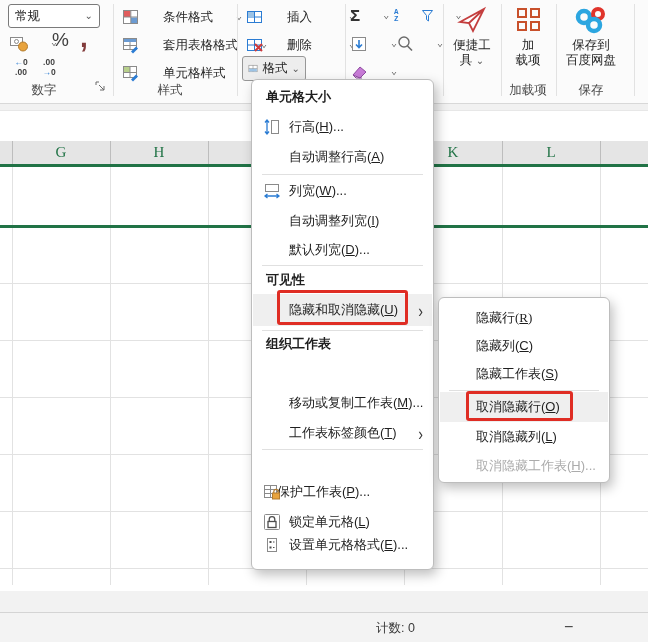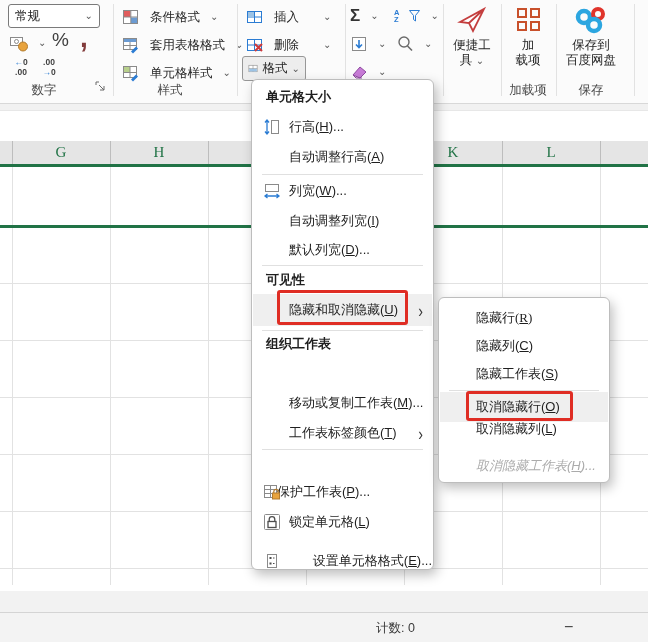--- a/index.html
+++ b/index.html
@@ -5,21 +5,21 @@
   * { margin:0; padding:0; box-sizing:border-box; }
   html,body { width:648px; height:642px; }
   body { position:relative; font-family:"Liberation Sans","DejaVu Sans",sans-serif;
          background:#fff; overflow:hidden; color:#262626; font-size:13px; }
 
   
   .ribbon { position:absolute; left:0; top:0; width:648px; height:103px; background:#FBFBFB; }
   .vsep { position:absolute; top:4px; height:92px; width:1px; background:#E2E2E2; }
   .grp-label { position:absolute; top:82px; font-size:12.5px; color:#4a4a4a; text-align:center; }
   .chev { color:#5a5a5a; font-size:10px; line-height:1; display:inline-block; }
-  .rrow { position:absolute; display:flex; align-items:center; gap:10px; height:22px; }
+  .rrow { position:absolute; display:flex; align-items:center; gap:23px; height:22px;font-family:Liberation Mono, monospace; }
   .rlabel { font-size:12.5px; color:#262626; white-space:nowrap; }
   .combo { position:absolute; left:8px; top:4px; width:92px; height:24px; border:1px solid #7a7a7a;
            border-radius:3px; background:#fff; display:flex; align-items:center;
            padding:0 6px; justify-content:space-between; font-size:12.5px; }
   .bigbtn { position:absolute; top:2px; width:52px; height:80px; display:flex; flex-direction:column;
             align-items:center; font-size:12.5px; color:#262626; }
   .bigbtn .l1 { margin-top:36px; line-height:15px; }
   .bigbtn .l2 { line-height:15px; white-space:nowrap; }
   .fmt-btn { position:absolute; left:242px; top:56px; width:64px; height:25px; border:1px solid #979797;
              border-radius:3px; background:#ededed; display:flex; align-items:center; gap:4px; padding:0 5px; }
@@ -367,21 +367,21 @@
     <span class="m-icon">
       <svg width="18" height="18" viewBox="0 0 18 18">
         <rect x="1.5" y="1.5" width="15" height="15" fill="#fff" stroke="#8a8a8a" rx="1"></rect>
         <path d="M6.2 8.5 V6.5 a2.8 2.8 0 0 1 5.6 0 V8.5" fill="none" stroke="#4d4d4d" stroke-width="1.3"></path>
         <rect x="5" y="8.5" width="8" height="6" fill="#fff" stroke="#4d4d4d" stroke-width="1.3"></rect>
       </svg>
     </span>
     <span><span>锁定单元格(</span><u>L</u><span>)</span></span>
   </div>
 
-  <div class="m-row m-item" style="top:466px;height:30px;justify-content:flex-end;">
+  <div class="m-row m-item" style="top:450px;height:30px;">
     <span class="m-icon">
       <svg width="18" height="18" viewBox="0 0 18 18">
         <rect x="4.5" y="2.5" width="9" height="13" fill="#fff" stroke="#8a8a8a"></rect>
         <rect x="6.5" y="5" width="2" height="2" fill="#4d4d4d"></rect>
         <rect x="6.5" y="10.5" width="2" height="2" fill="#4d4d4d"></rect>
         <path d="M10 6 H11.5 M10 11.5 H11.5" stroke="#4d4d4d"></path>
       </svg>
     </span>
     <span><span>设置单元格格式(</span><u>E</u><span>)...</span></span>
   </div>
@@ -394,22 +394,22 @@
   <div class="m-row m-item" style="top:34px;height:28px;">
     <span><span>隐藏列(</span><u>C</u><span>)</span></span>
   </div>
   <div class="m-row m-item" style="top:62px;height:28px;">
     <span><span>隐藏工作表(</span><u>S</u><span>)</span></span>
   </div>
   <div class="m-sep" style="top:92px;"></div>
   <div class="m-row m-item hover" style="top:94px;height:30px;">
     <span><span>取消隐藏行(</span><u>O</u><span>)</span></span>
   </div>
-  <div class="m-row m-item" style="top:116px;height:30px;align-items:center;">
+  <div class="m-row m-item" style="top:124px;height:30px;align-items:center;">
     <span><span>取消隐藏列(</span><u>L</u><span>)</span></span>
   </div>
-  <div class="m-row m-item disabled" style="top:154px;height:28px;font-style:italic;">
+  <div class="m-row m-item disabled" style="top:154px;height:28px;">
     <span><span>取消隐藏工作表(</span><u>H</u><span>)...</span></span>
   </div>
 </div>
 
 <div class="redbox" style="left:277px;top:290px;width:131px;height:35px;"></div>
 <div class="redbox" style="left:466px;top:391px;width:107px;height:30px;"></div>
 
 </body></html>

